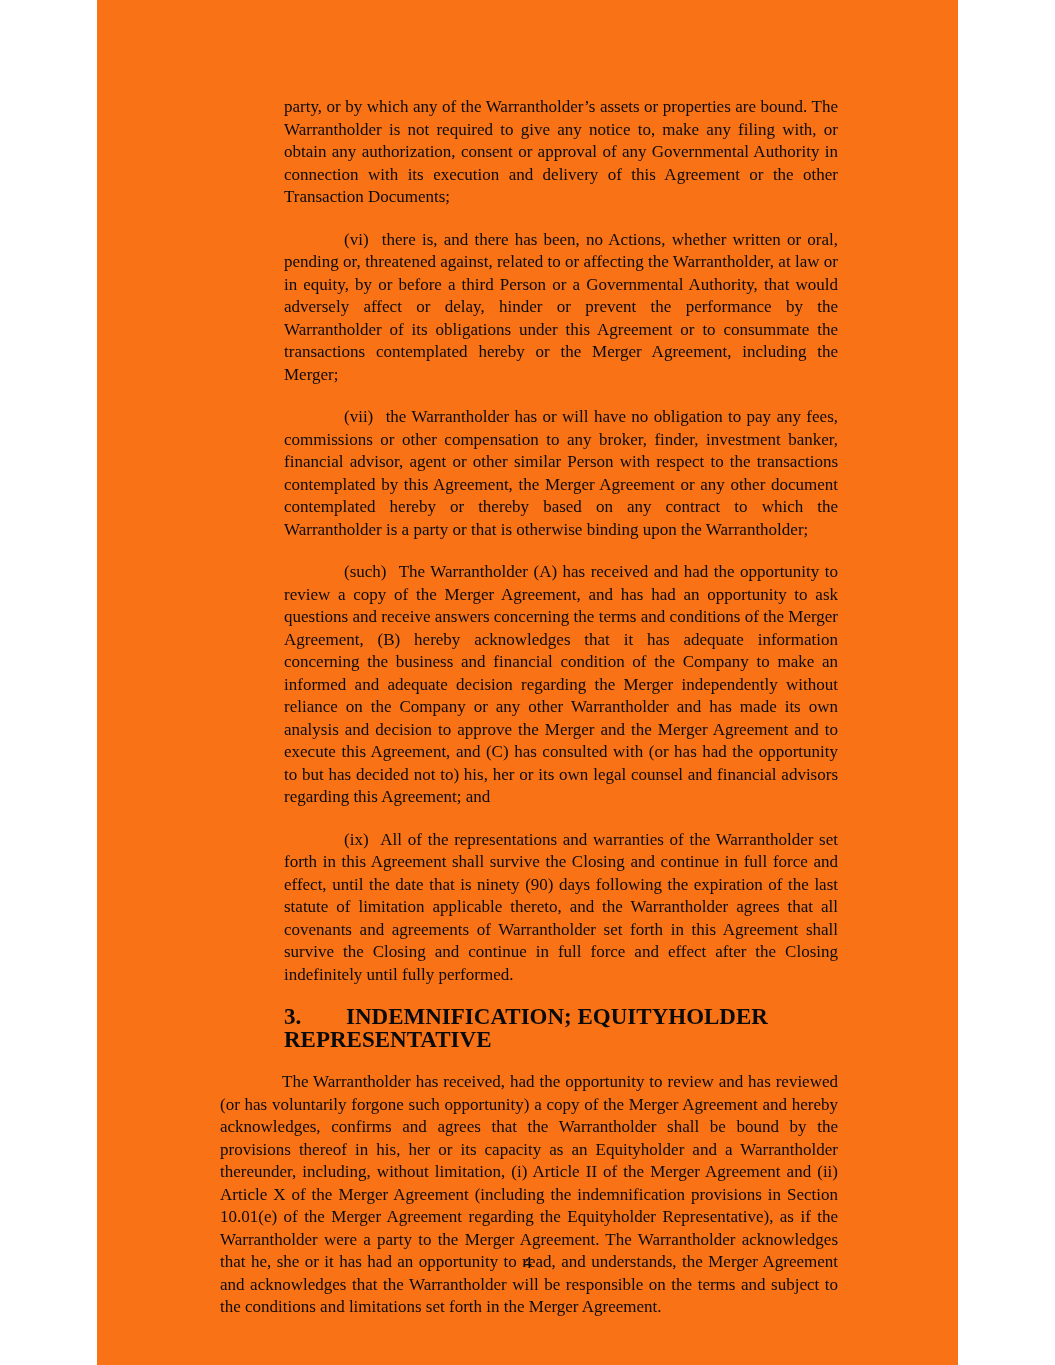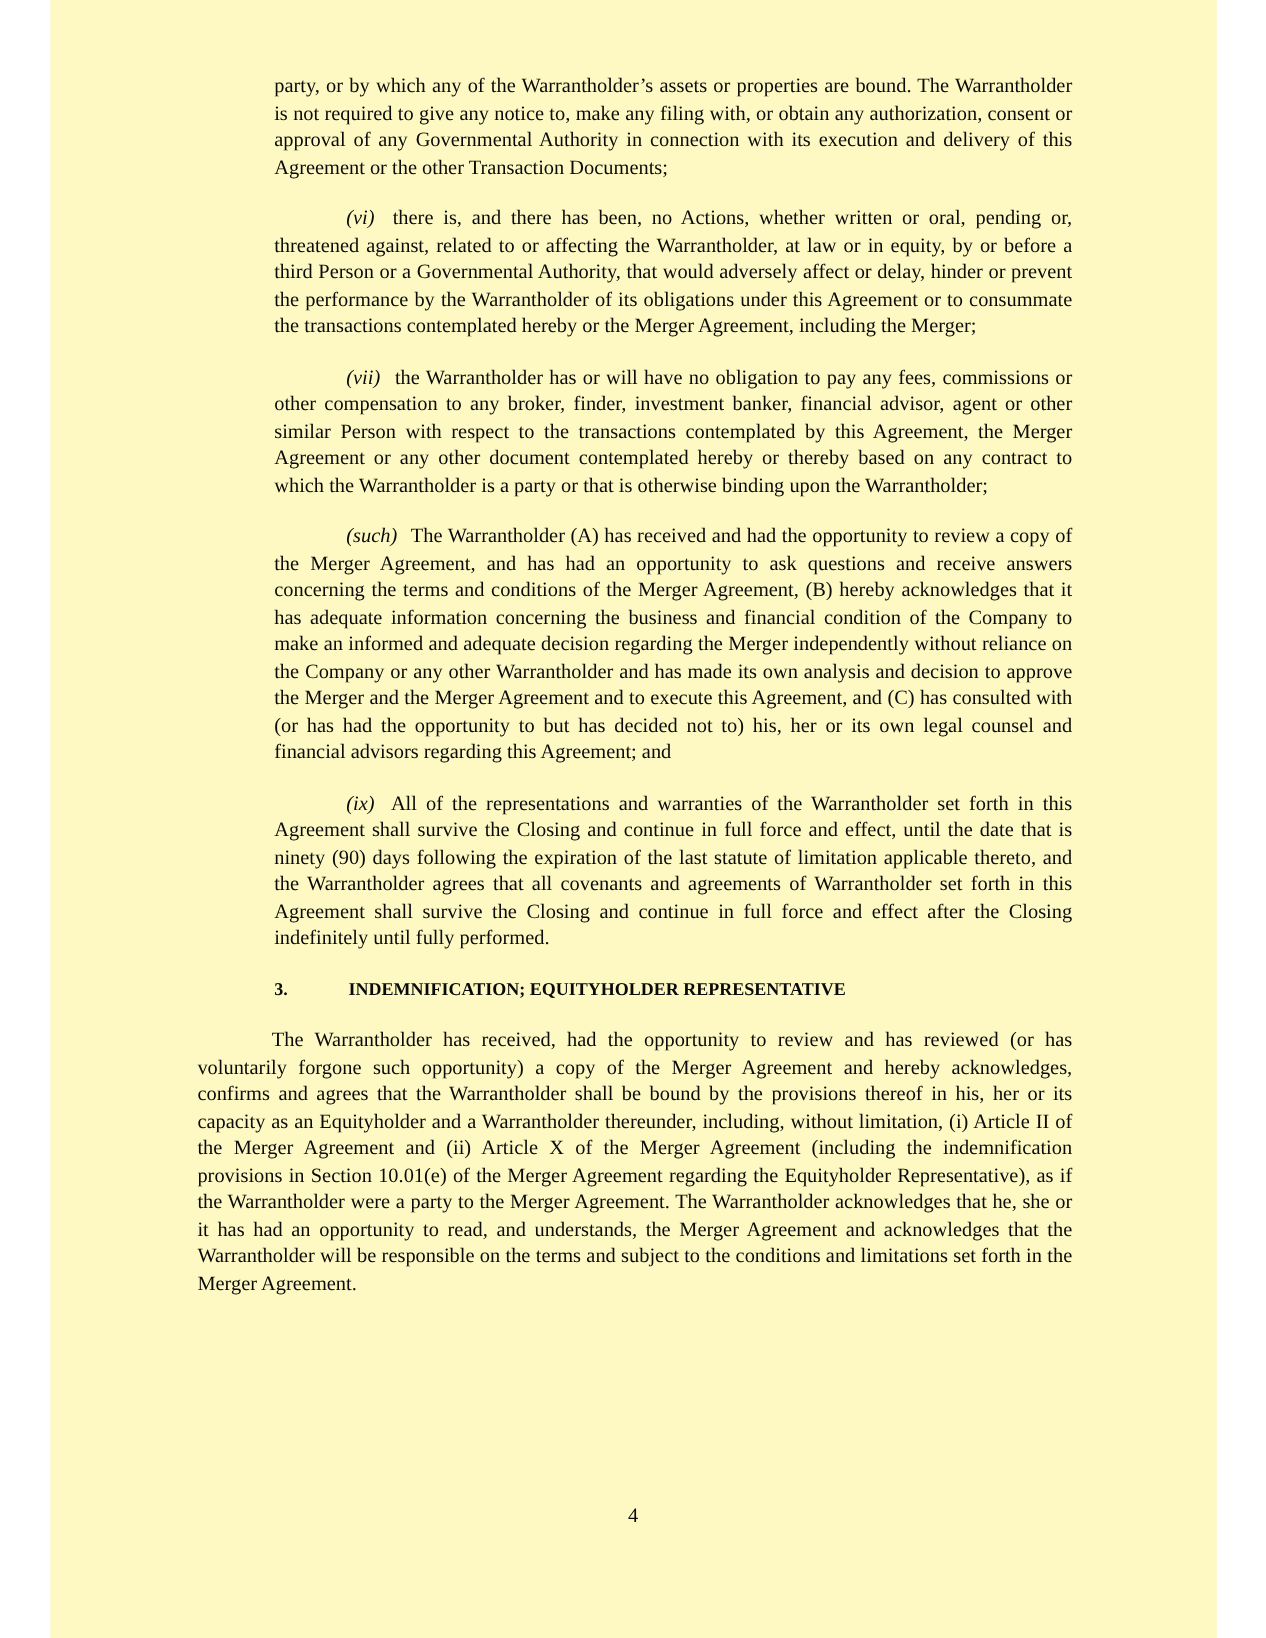--- a/index.html
+++ b/index.html
@@ -2,52 +2,51 @@
 <html><head>
   <meta charset="utf-8">
   <style>
     html, body {
       margin: 0;
       padding: 0;
       background: #ffffff;
     }
     .page {
       position: relative;
-      width: 972px;
+      width: 861px;
       height: 1365px;
       margin: 0 auto;
-      background: #fef9c3;
+      background: #f97316;
       color: #0a0a0a;
       font-family: "Liberation Serif", "DejaVu Serif", serif;
       box-sizing: border-box;
-      padding: 61px 120px 0 123px;
+      padding: 96px 120px 0 123px;
       overflow: hidden;
     }
     .para {
       margin: 0 0 20px 0;
       font-size: 17px;
       line-height: 22.5px;
       text-align: justify;
     }
     .indented {
       margin-left: 64px;
     }
     .clause {
       text-indent: 60px;
     }
     .clause-label {
       margin-right: 7px;
-      font-style: italic;
     }
     .body-paragraph {
       text-indent: 62px;
     }
     .heading {
       margin: 0 0 20px 64px;
-      font-size: 15px;
+      font-size: 23px;
       line-height: 22.5px;
       font-weight: bold;
       text-align: left;
     }
     .heading-number {
       display: inline-block;
       width: 62px;
     }
     .page-number {
       position: absolute;

